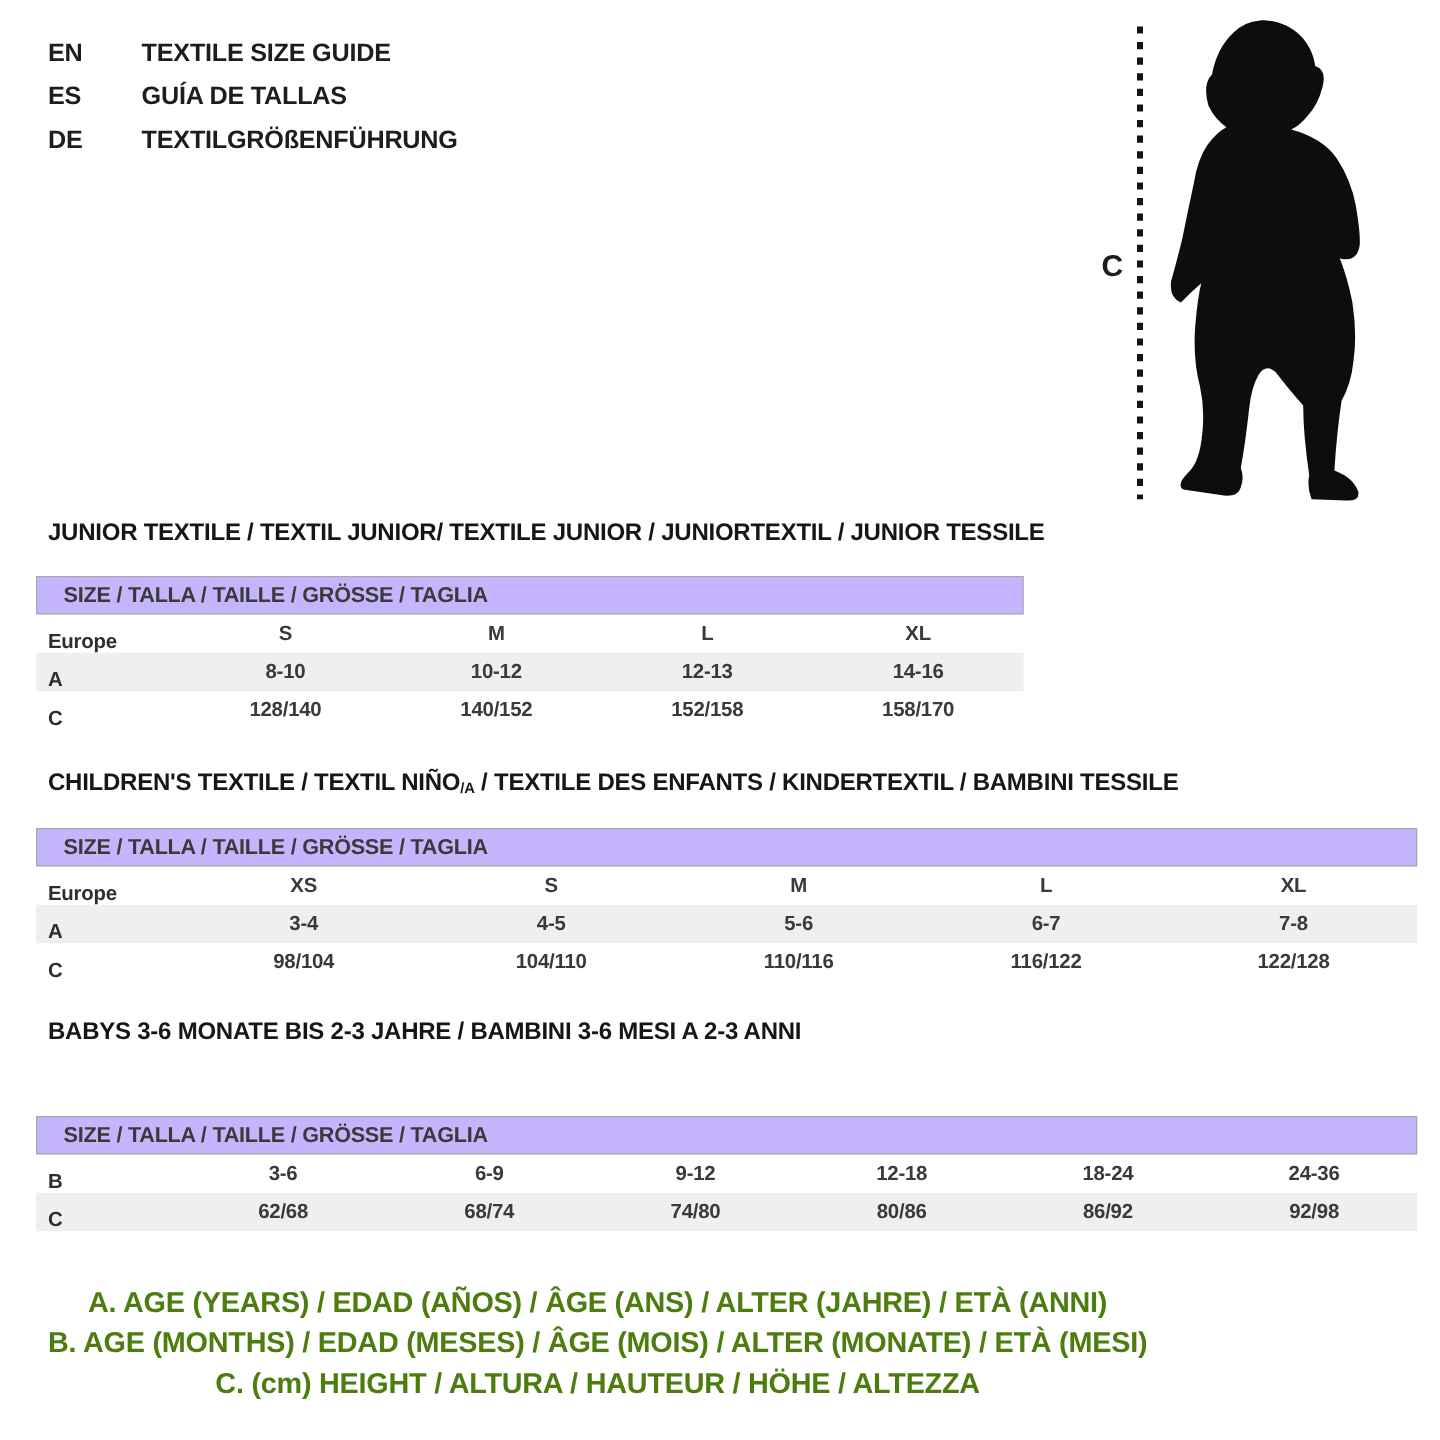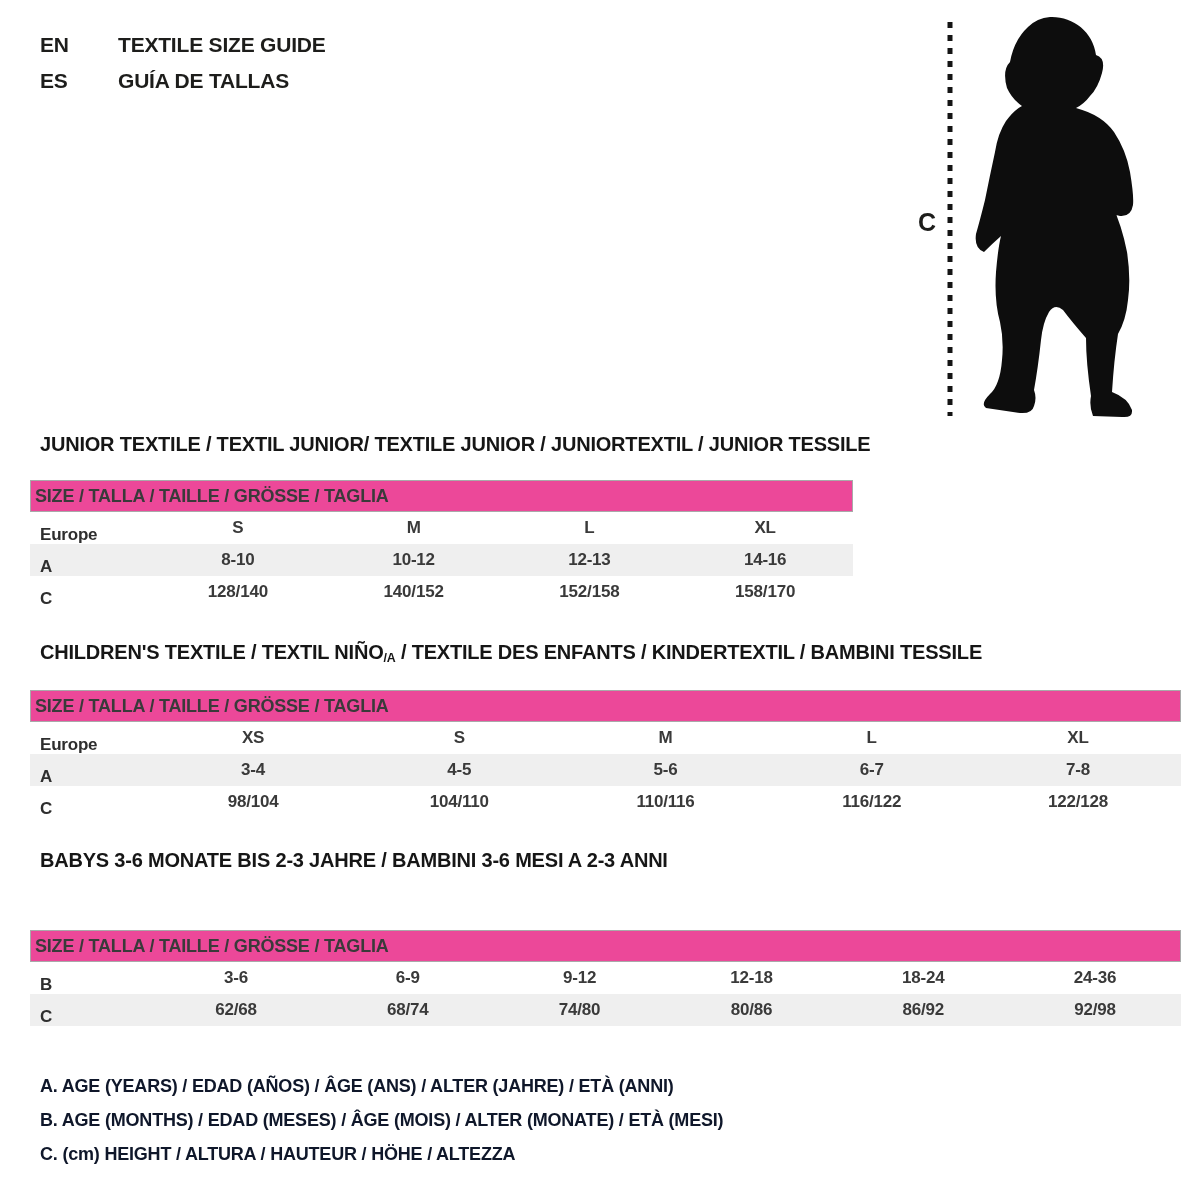--- a/index.html
+++ b/index.html
@@ -24,45 +24,49 @@
   .heading-children{top:640px;}
   .heading-babies{top:843px;line-height:35px;}
   .subscript{font-size:0.62em;vertical-align:-0.22em;}
 
   
   .table{position:absolute;left:30px;}
   .table-junior{top:480px;width:823px;}
   .table-children{top:690px;width:1151px;}
   .table-babies{top:930px;width:1151px;}
   .size-bar{
-    box-sizing:border-box;height:32px;background:#ec4899;border:1px solid #a9a9a9;
-    display:flex;align-items:center;padding-left:4px;font-size:18px;color:#3a3a3a;white-space:nowrap;
+    box-sizing:border-box;height:32px;background:#c4b5fd;border:1px solid #a9a9a9;
+    display:flex;align-items:center;padding-left:22px;font-size:18px;color:#3a3a3a;white-space:nowrap;
   }
   .trow{display:flex;height:32px;align-items:center;font-size:17px;color:#3a3a3a;}
   .trow.shaded{background:#efefef;}
   .trow .lbl{width:110px;flex:none;padding-left:10px;color:#2e2e2e;margin-top:14px;}
   .trow .cell{flex:1;text-align:center;}
 
   
-  .legend{position:absolute;left:40px;top:1069px;font-size:18px;line-height:34px;color:#0f172a;}
+  .legend{position:absolute;left:40px;top:1069px;font-size:24px;line-height:34px;color:#4d7c0f;text-align:center;}
   .legend div{white-space:nowrap;}
 </style>
 </head>
 <body>
 
 <div class="page">
 
   <div class="lang-block">
     <div class="lang-row">
       <span class="lang-code">EN</span>
       <span class="lang-title">TEXTILE SIZE GUIDE</span>
     </div>
     <div class="lang-row">
       <span class="lang-code">ES</span>
       <span class="lang-title">GUÍA DE TALLAS</span>
+    </div>
+    <div class="lang-row">
+      <span class="lang-code">DE</span>
+      <span class="lang-title">TEXTILGRÖßENFÜHRUNG</span>
     </div>
   </div>
 
   <span class="c-label">C</span>
   <svg class="figure-svg" viewBox="0 0 300 440" xmlns="http://www.w3.org/2000/svg">
     <line x1="50" y1="22" x2="50" y2="416" stroke="#141414" stroke-width="5" stroke-dasharray="6 7"></line>
     <path fill="#0d0d0d" d="
       M150 17
       C172 16 193 31 196 55
       Q206 58 202 73 Q198 88 190 96 Q184 104 176 108

